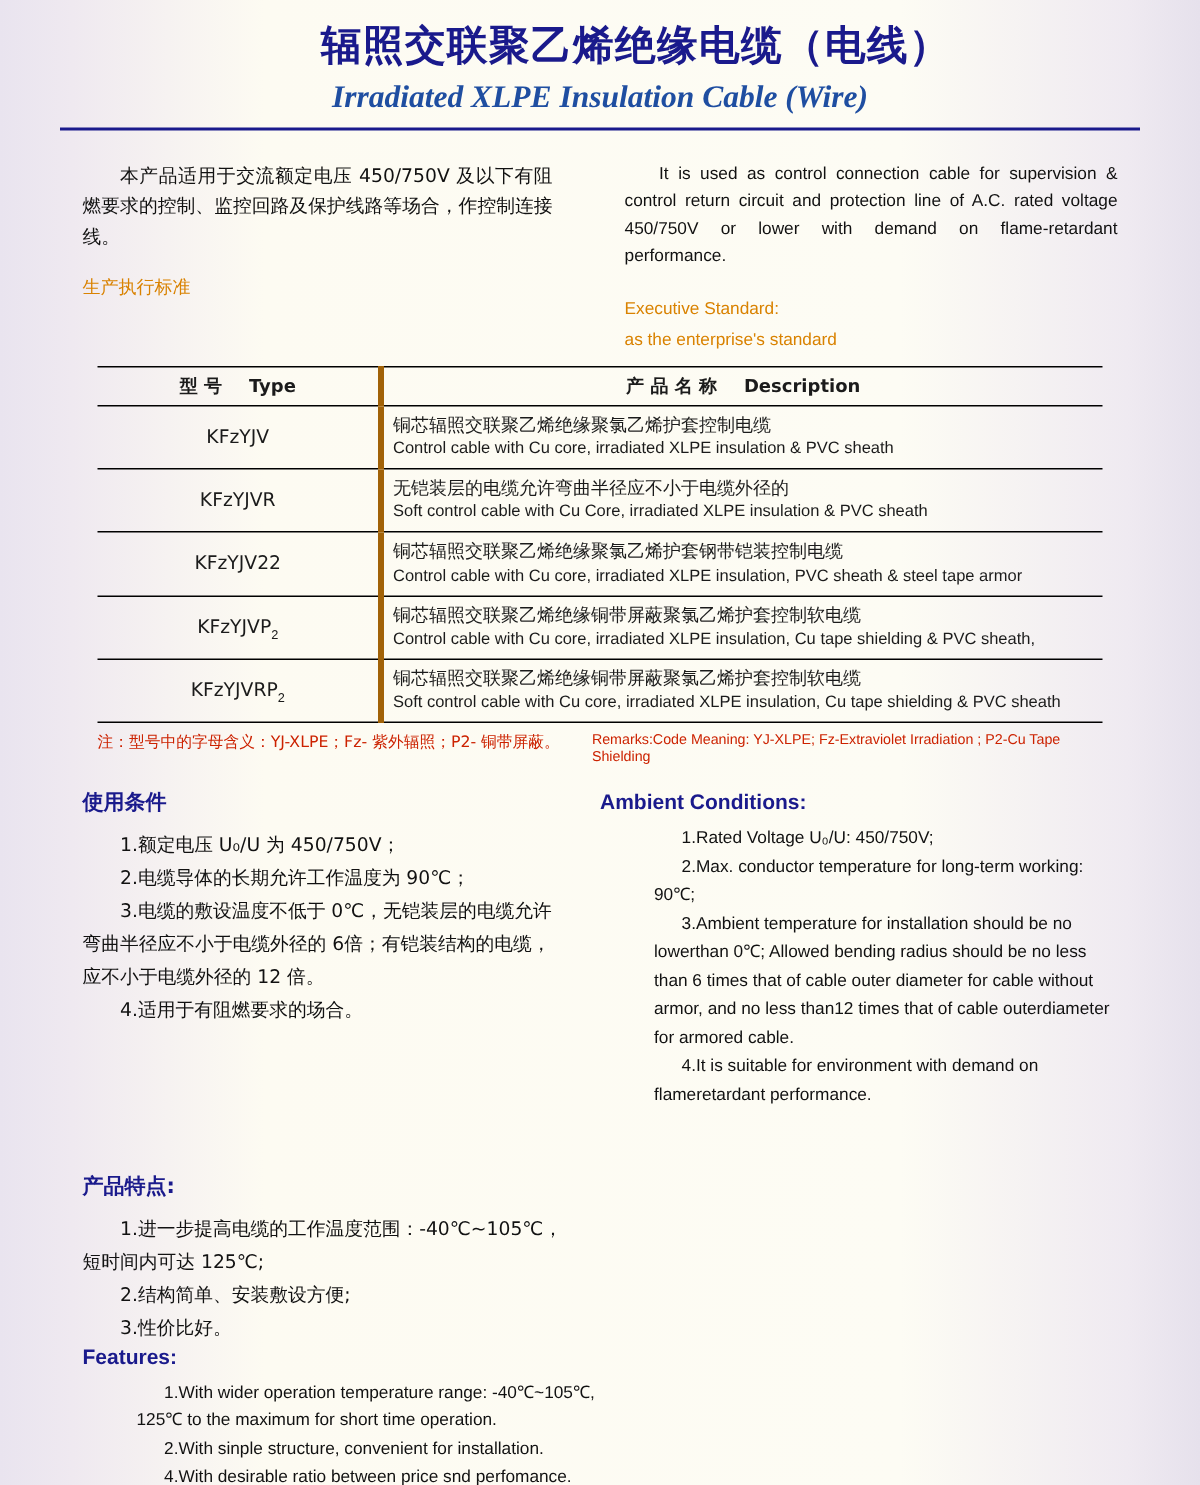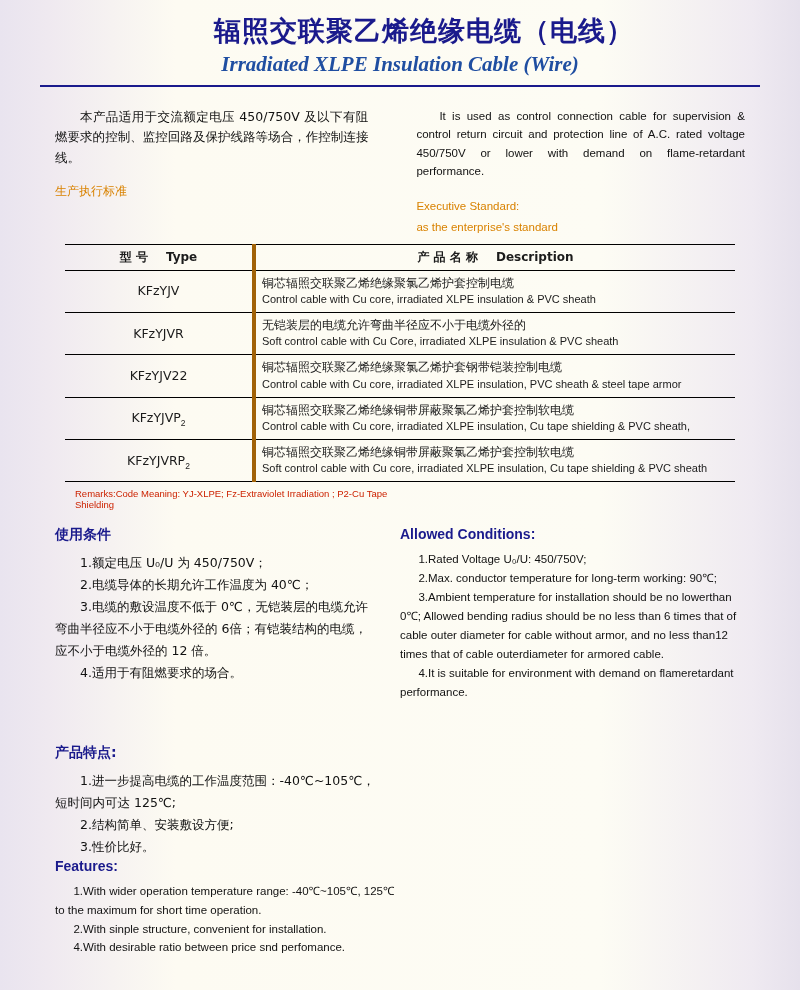--- a/index.html
+++ b/index.html
@@ -95,21 +95,21 @@
 
   
   .sec{display:flex;padding:16px 55px 0 55px;}
   .sec .col-l{width:50%;padding-right:22px;box-sizing:border-box;}
   .sec .col-r{width:50%;box-sizing:border-box;}
   .h-cn{font-size:14px;font-weight:bold;color:#1a1a8c;margin-bottom:8px;
         font-family:"DejaVu Sans","Liberation Sans",sans-serif;}
   .h-en{font-size:14px;font-weight:bold;color:#1a1a8c;margin-bottom:8px;}
   .body-cn{font-size:12.5px;line-height:1.75;color:#111;
            font-family:"DejaVu Sans","Liberation Sans",sans-serif;}
-  .body-en{font-size:11.5px;line-height:1.65;color:#111;}
+  .body-en{font-size:11.5px;line-height:1.65;color:#111;margin-left:36px;}
   .li-cn{text-indent:2em;}
   .li-en{text-indent:1.6em;}
   sub{font-size:8.5px;}
 </style>
 </head>
 <body>
 
 <div class="page">
 
   <div class="header">
@@ -189,35 +189,36 @@
         </td>
         <td>
           <div class="desc-cn">铜芯辐照交联聚乙烯绝缘铜带屏蔽聚氯乙烯护套控制软电缆</div>
           <div class="desc-en">Soft control cable with Cu core, irradiated XLPE insulation, Cu tape shielding &amp; PVC sheath</div>
         </td>
       </tr>
     </tbody>
   </table>
 
   <div class="remarks">
+    <div class="rm-cn">注：型号中的字母含义：YJ-XLPE；Fz- 紫外辐照；P2- 铜带屏蔽。</div>
     <div class="rm-en">Remarks:Code Meaning: YJ-XLPE; Fz-Extraviolet Irradiation ; P2-Cu Tape Shielding</div>
   </div>
 
   <div class="sec">
     <div class="col-l">
       <div class="h-cn">使用条件</div>
       <div class="body-cn">
         <div class="li-cn">1.额定电压 U₀/U 为 450/750V；</div>
-        <div class="li-cn">2.电缆导体的长期允许工作温度为 40℃；</div>
+        <div class="li-cn">2.电缆导体的长期允许工作温度为 90℃；</div>
         <div class="li-cn">3.电缆的敷设温度不低于 0℃，无铠装层的电缆允许弯曲半径应不小于电缆外径的 6倍；有铠装结构的电缆，应不小于电缆外径的 12 倍。</div>
         <div class="li-cn">4.适用于有阻燃要求的场合。</div>
       </div>
     </div>
     <div class="col-r">
-      <div class="h-en">Allowed Conditions:</div>
+      <div class="h-en">Ambient Conditions:</div>
       <div class="body-en">
         <div class="li-en">1.Rated Voltage U₀/U: 450/750V;</div>
         <div class="li-en">2.Max. conductor temperature for long-term working: 90℃;</div>
         <div class="li-en">3.Ambient temperature for installation should be no lowerthan 0℃; Allowed bending radius  should be no less than      6 times that of cable outer diameter for cable without armor, and no less than12 times that of cable outerdiameter for armored cable.</div>
         <div class="li-en">4.It is suitable for environment with demand on flameretardant performance.</div>
       </div>
     </div>
   </div>
 
   <div class="sec" style="padding-top:42px;flex-direction:column;">

